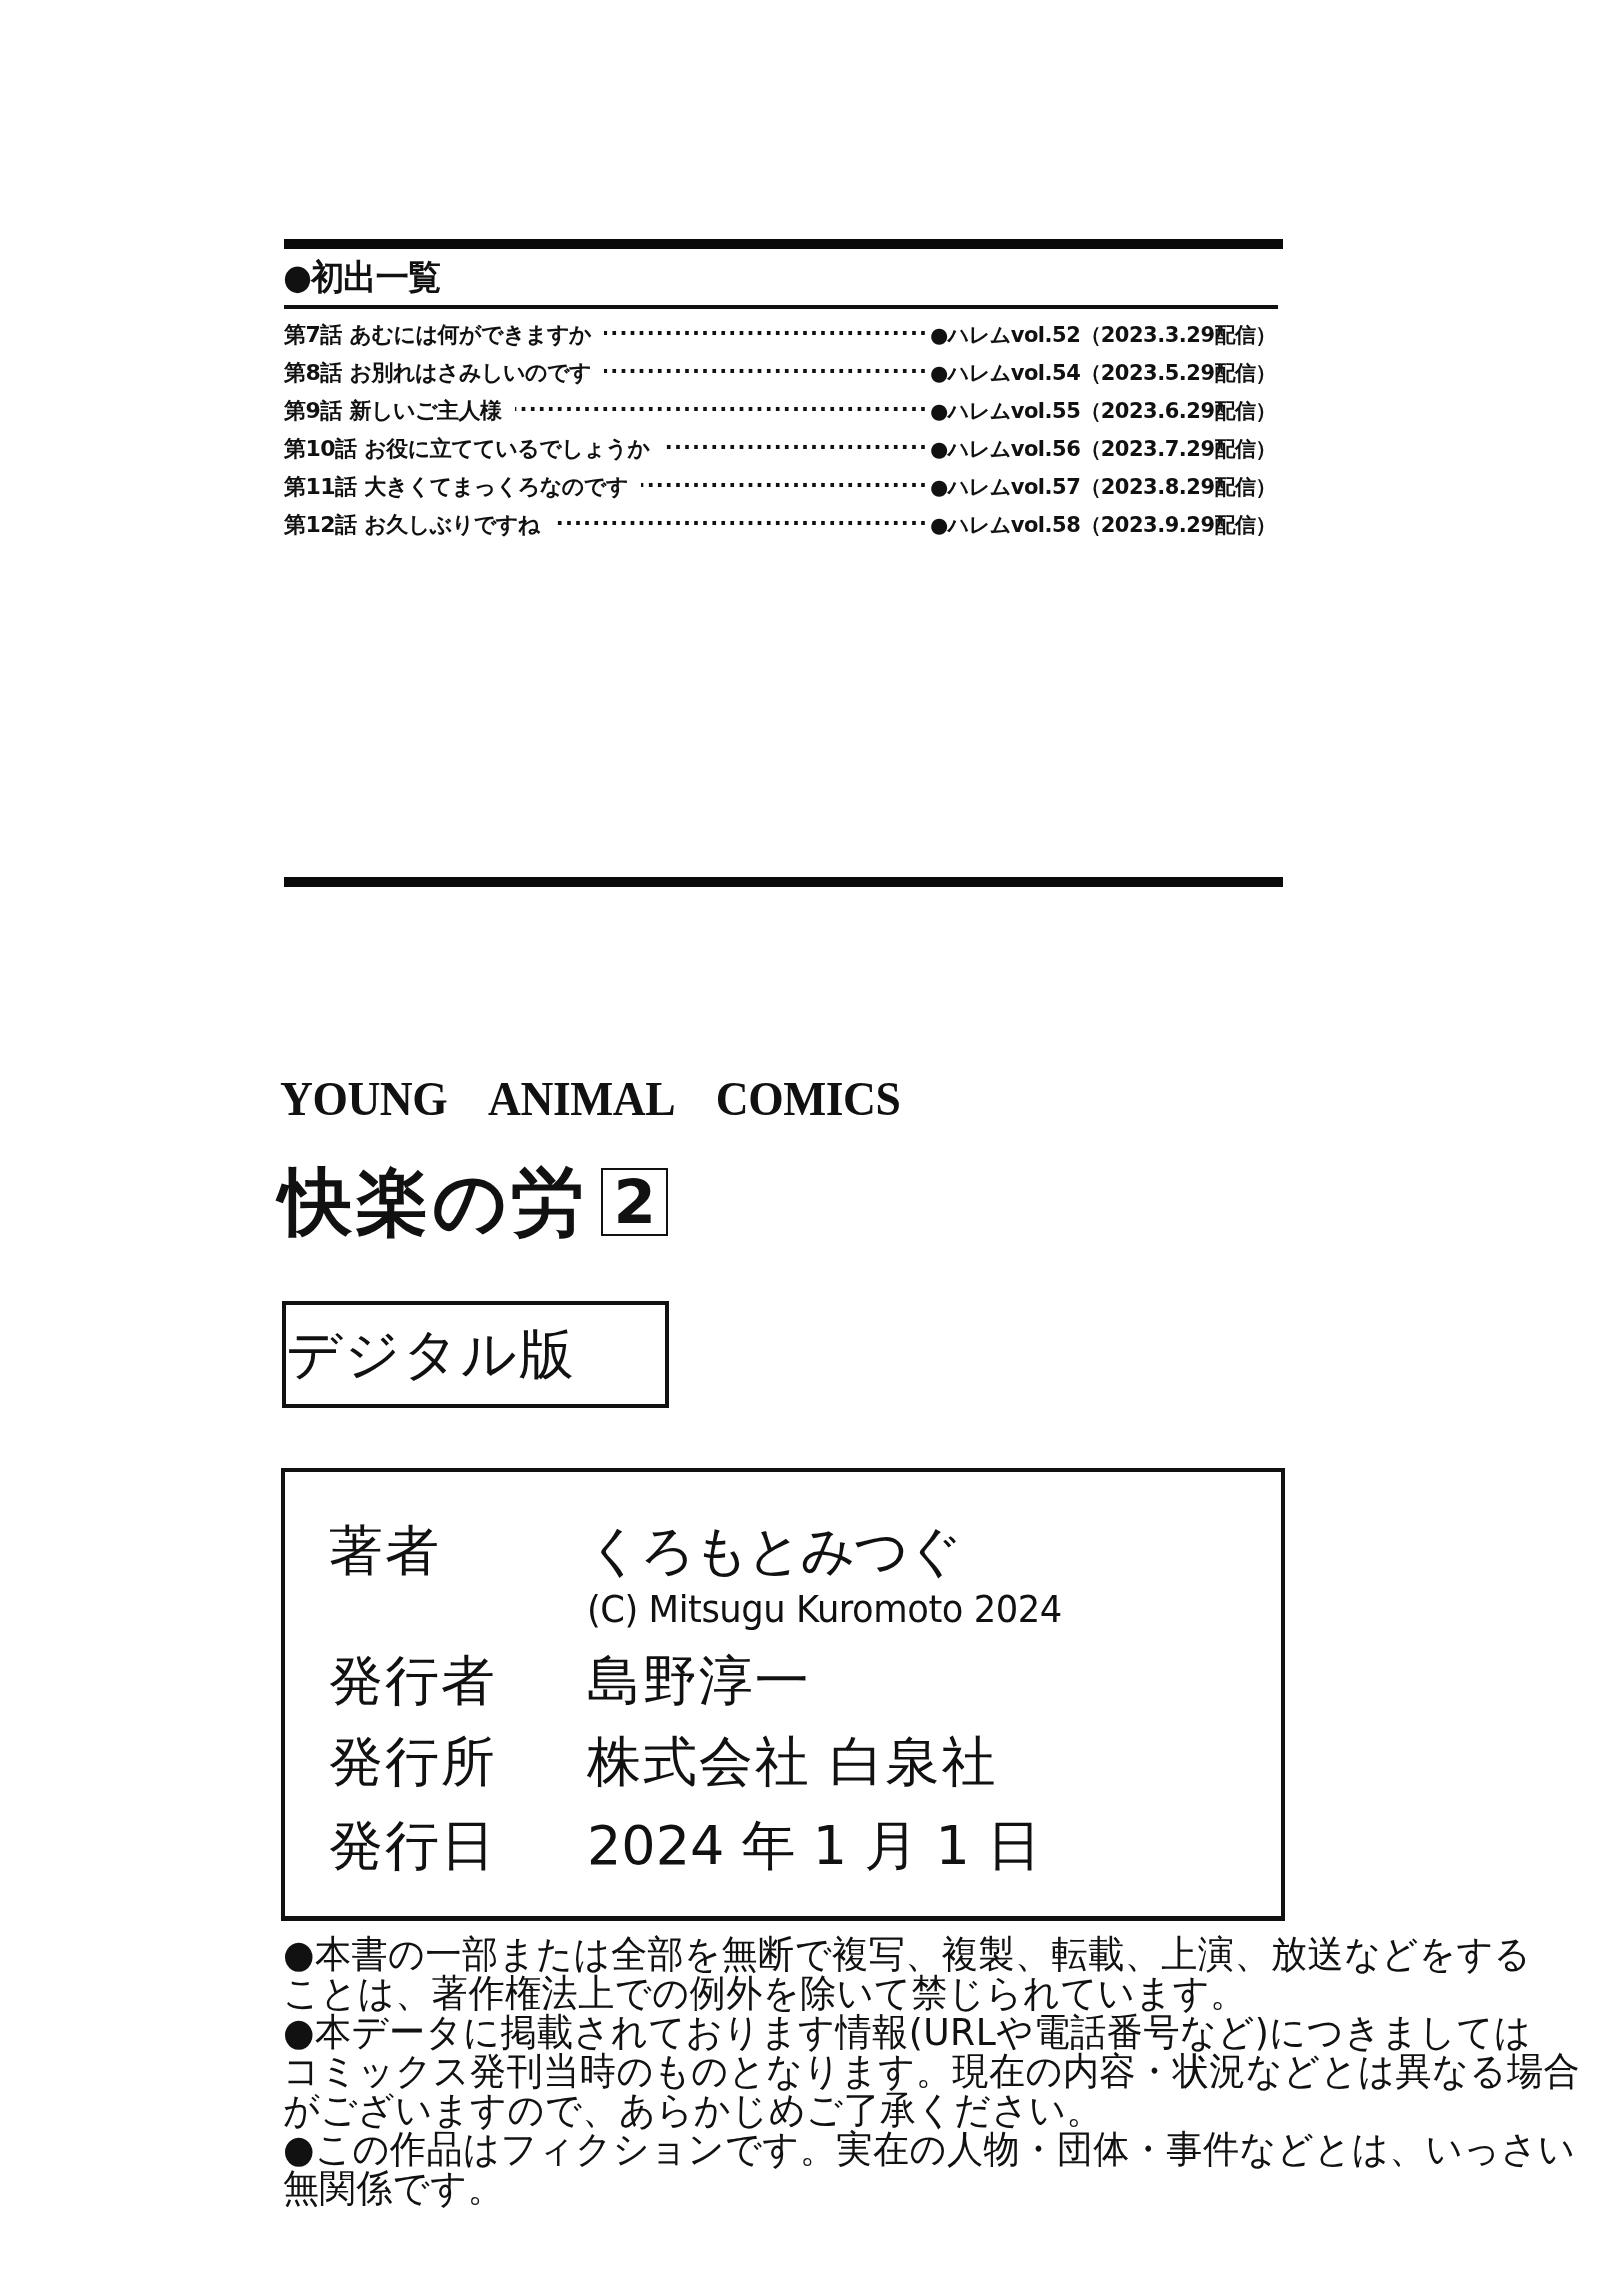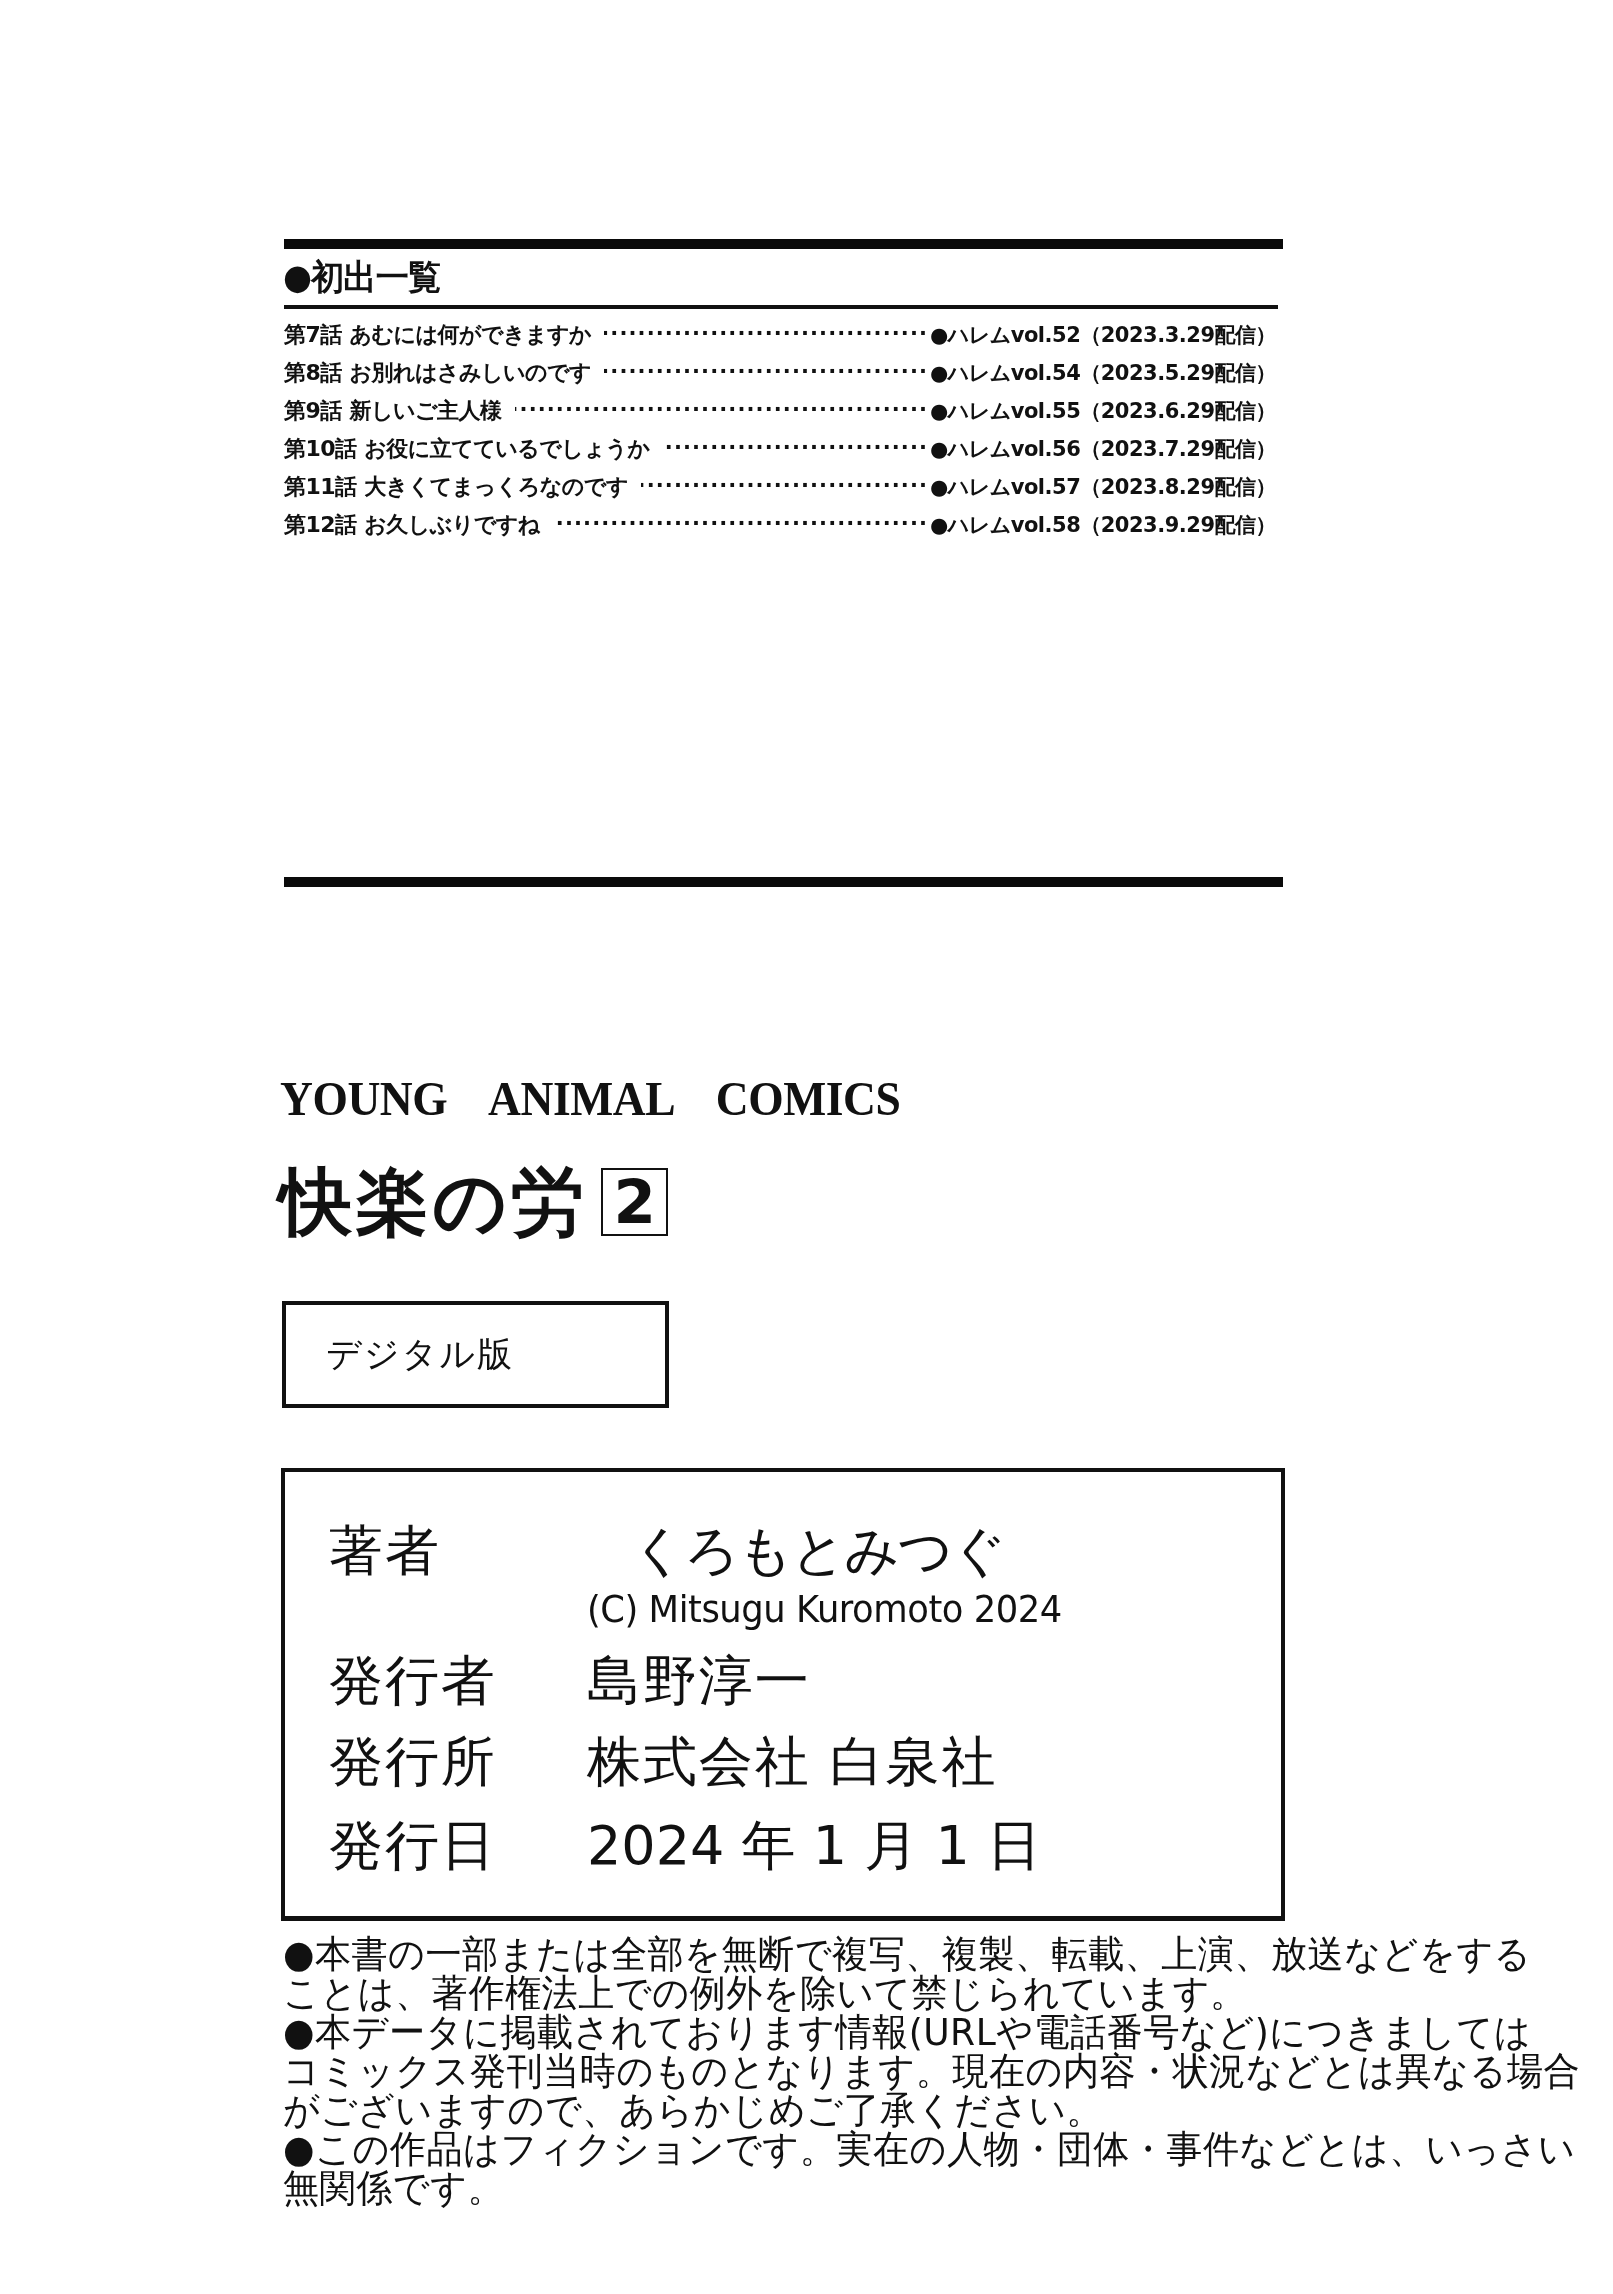--- a/index.html
+++ b/index.html
@@ -26,21 +26,21 @@
              font-size: 49px; line-height: 48px; letter-spacing: -0.5px; word-spacing: 11.5px;
              transform: scaleX(0.93); transform-origin: left center; }
 
   .title-row { left: 279px; top: 1159px; height: 86px; display: flex; align-items: center; text-align: right; }
   .title-text { font-size: 73px; font-weight: bold; letter-spacing: 3.8px; line-height: 86px; }
   .vol-box { margin-left: 13.4px; width: 63px; height: 64px; border: 2.9px solid #111; display: flex;
              align-items: center; justify-content: center; font-size: 61px; font-weight: bold; line-height: 64px; }
 
   .edition-box { left: 282px; top: 1301px; width: 379px; height: 99px; border: 4.8px solid #111;
                  display: flex; align-items: center; }
-  .edition-text { margin-left: 40px; font-size: 35px; letter-spacing: 1.9px; line-height: 57px; }
+  .edition-text { font-size: 55px; letter-spacing: 1.9px; line-height: 57px; }
 
   .credits-box { left: 281px; top: 1468px; width: 996px; height: 444px; border: 4.8px solid #111; border-bottom-width: 5.7px; }
   .credit { position: absolute; left: 44px; font-size: 54px; line-height: 57px; white-space: nowrap; }
   .credit-label { position: absolute; left: 0; top: 0; letter-spacing: 1.9px; }
   .credit-value { position: absolute; left: 258px; top: 0; letter-spacing: 1.9px; }
   .copyright { position: absolute; left: 302px; top: 116px; font-size: 38px; line-height: 42px; letter-spacing: -0.5px;
                transform: scaleX(0.93); transform-origin: left center; white-space: nowrap; }
 
   .notes { left: 283px; top: 1935px; width: 1013px; }
   .note-line { font-size: 38px; line-height: 39px; height: 39px; white-space: nowrap; letter-spacing: 0.5px;
@@ -101,21 +101,21 @@
   <span class="vol-box">2</span>
 </div>
 
 <div class="abs edition-box">
   <span class="edition-text">デジタル版</span>
 </div>
 
 <div class="abs credits-box">
   <div class="credit" style="top:50px;">
     <span class="credit-label">著者</span>
-    <span class="credit-value" style="letter-spacing:-1.9px;margin-left:44px;">くろもとみつぐ</span>
+    <span class="credit-value" style="letter-spacing:-1.9px;">くろもとみつぐ</span>
   </div>
   <div class="copyright">(C) Mitsugu Kuromoto 2024</div>
   <div class="credit" style="top:180px;">
     <span class="credit-label">発行者</span>
     <span class="credit-value">島野淳一</span>
   </div>
   <div class="credit" style="top:261px;">
     <span class="credit-label">発行所</span>
     <span class="credit-value">株式会社 白泉社</span>
   </div>

